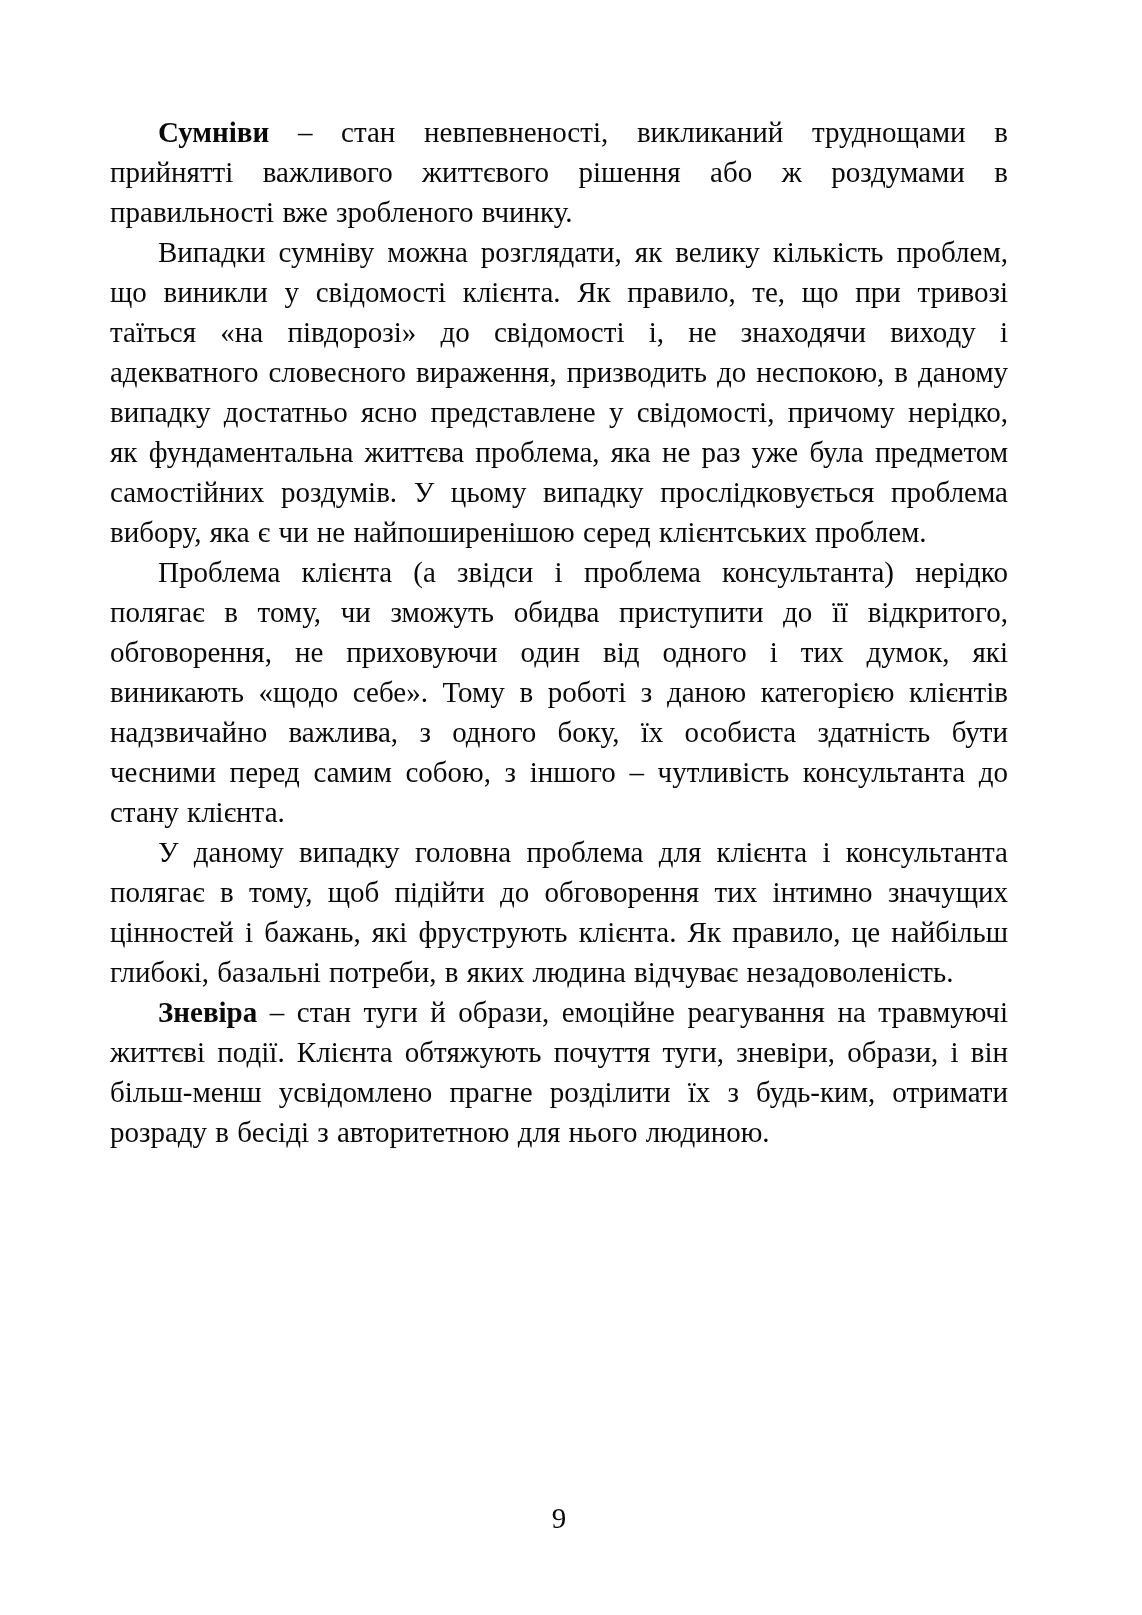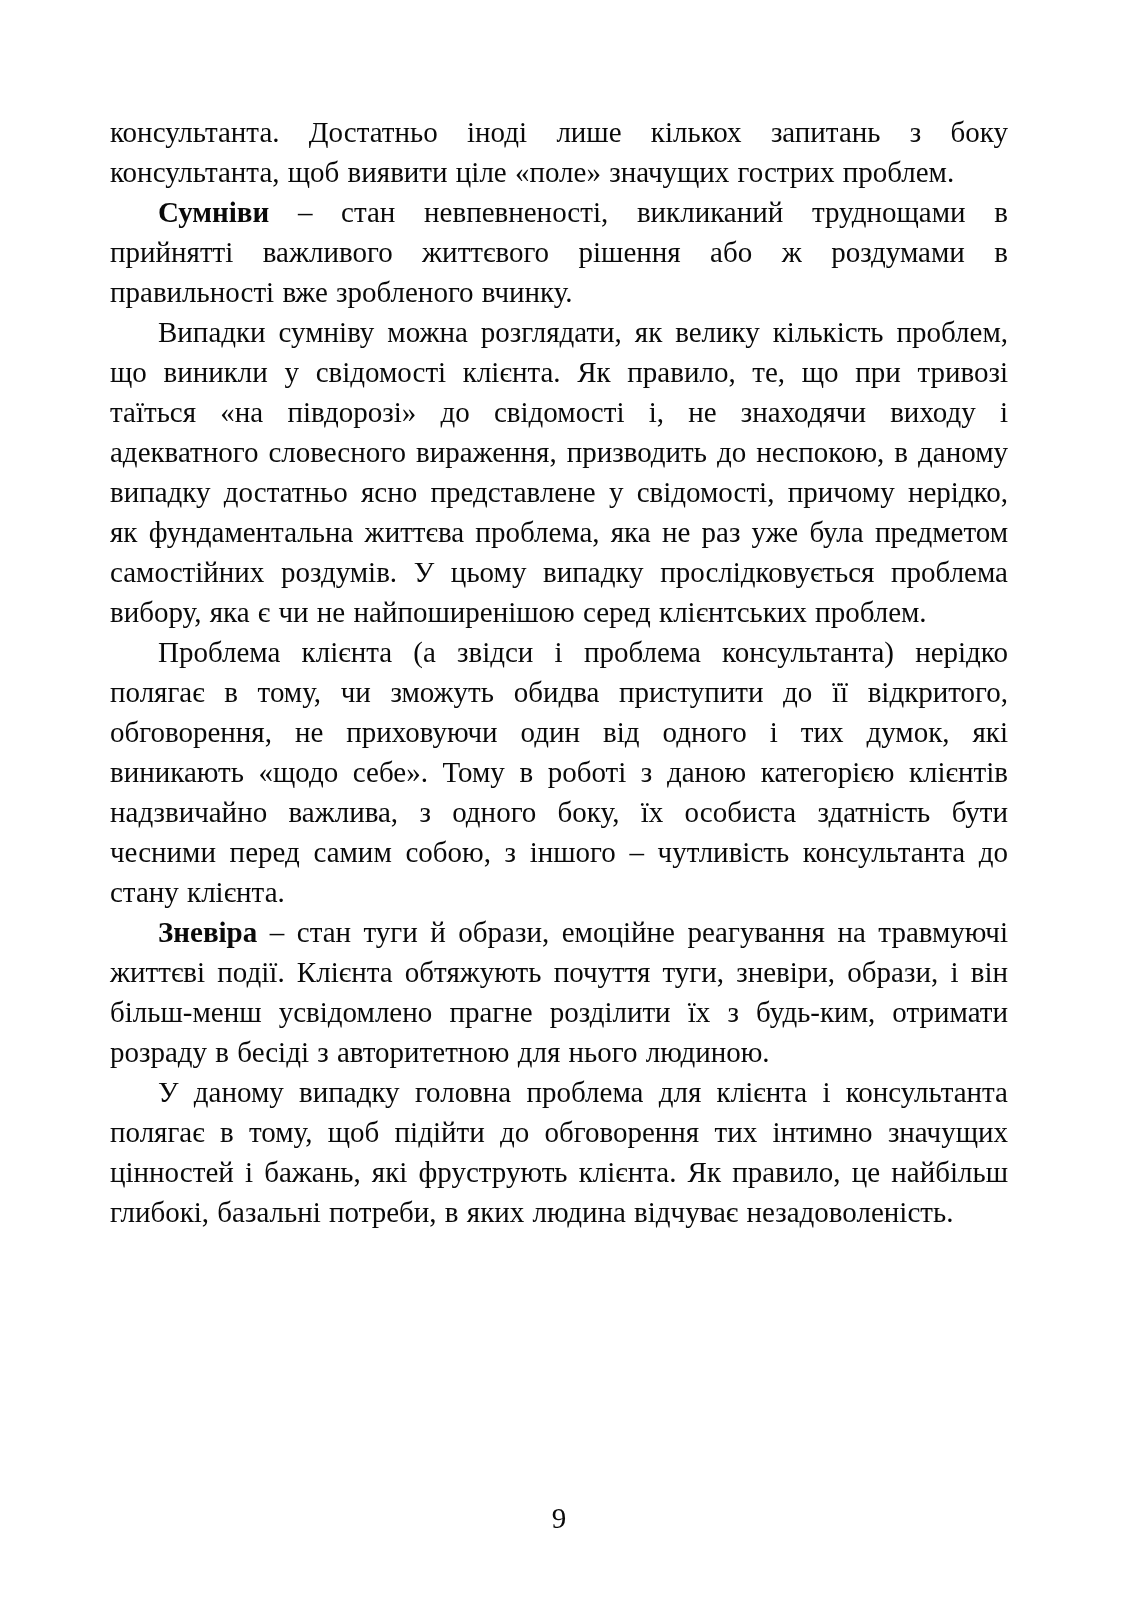--- a/index.html
+++ b/index.html
@@ -44,30 +44,29 @@
     font-size: 29px;
     line-height: 40px;
   }
 </style>
 </head>
 <body>
 
 <div class="page">
   <div class="text-block">
 
-    <p class="para no-indent"><span class="lead"></span><span>консультанта. Достатньо іноді лише кількох запитань з боку консультанта, щоб виявити ціле «поле» значущих гострих проблем.</span></p>
 
 
     <p class="para"><span class="lead">Сумніви</span><span> – стан невпевненості, викликаний труднощами в прийнятті важливого життєвого рішення або ж роздумами в правильності вже зробленого вчинку.</span></p>
 
     <p class="para"><span class="lead"></span><span>Випадки сумніву можна розглядати, як велику кількість проблем, що виникли у свідомості клієнта. Як правило, те, що при тривозі таїться «на півдорозі» до свідомості і, не знаходячи виходу і адекватного словесного вираження, призводить до неспокою, в даному випадку достатньо ясно представлене у свідомості, причому нерідко, як фундаментальна життєва проблема, яка не раз уже була предметом самостійних роздумів. У цьому випадку прослідковується проблема вибору, яка є чи не найпоширенішою серед клієнтських проблем.</span></p>
 
     <p class="para"><span class="lead"></span><span>Проблема клієнта (а звідси і проблема консультанта) нерідко полягає в тому, чи зможуть обидва приступити до її відкритого, обговорення, не приховуючи один від одного і тих думок, які виникають «щодо себе». Тому в роботі з даною категорією клієнтів надзвичайно важлива, з одного боку, їх особиста здатність бути чесними перед самим собою, з іншого – чутливість консультанта до стану клієнта.</span></p>
 
+    <p class="para"><span class="lead"></span><span>У даному випадку головна проблема для клієнта і консультанта полягає в тому, щоб підійти до обговорення тих інтимно значущих цінностей і бажань, які фруструють клієнта. Як правило, це найбільш глибокі, базальні потреби, в яких людина відчуває незадоволеність.</span></p>
+
     <p class="para"><span class="lead">Зневіра</span><span> – стан туги й образи, емоційне реагування на травмуючі життєві події. Клієнта обтяжують почуття туги, зневіри, образи, і він більш-менш усвідомлено прагне розділити їх з будь-ким, отримати розраду в бесіді з авторитетною для нього людиною.</span></p>
-
-    <p class="para"><span class="lead"></span><span>У даному випадку головна проблема для клієнта і консультанта полягає в тому, щоб підійти до обговорення тих інтимно значущих цінностей і бажань, які фруструють клієнта. Як правило, це найбільш глибокі, базальні потреби, в яких людина відчуває незадоволеність.</span></p>
 
 
   </div>
 
   <div class="page-number">9</div>
 </div>
 
 </body></html>

